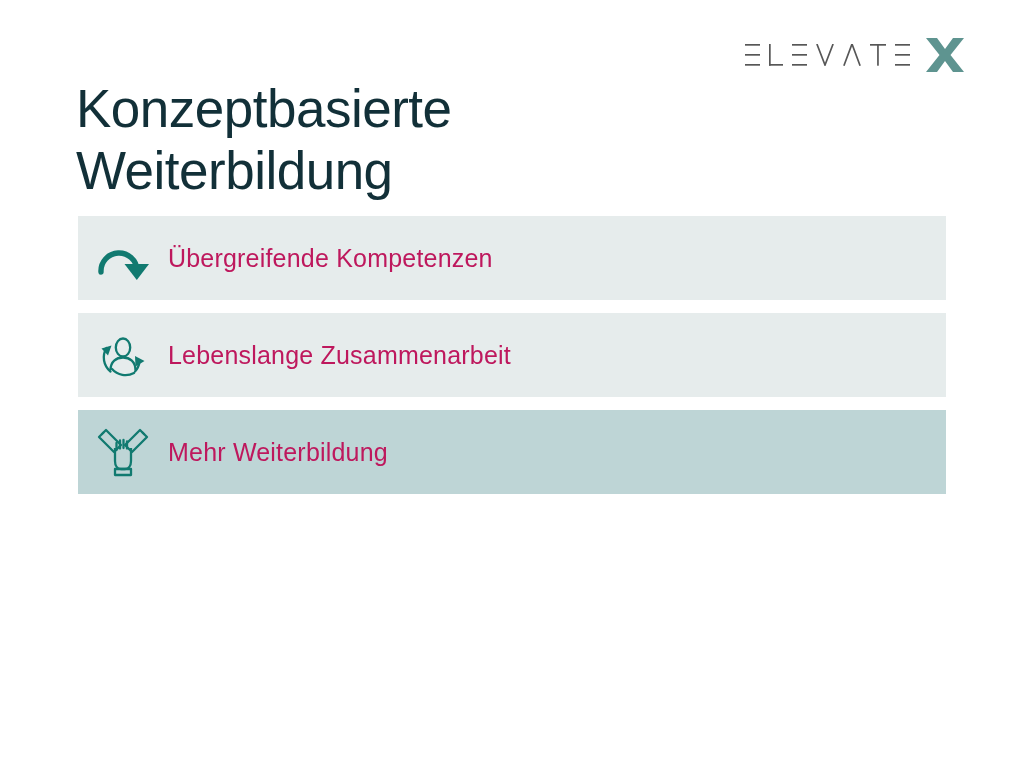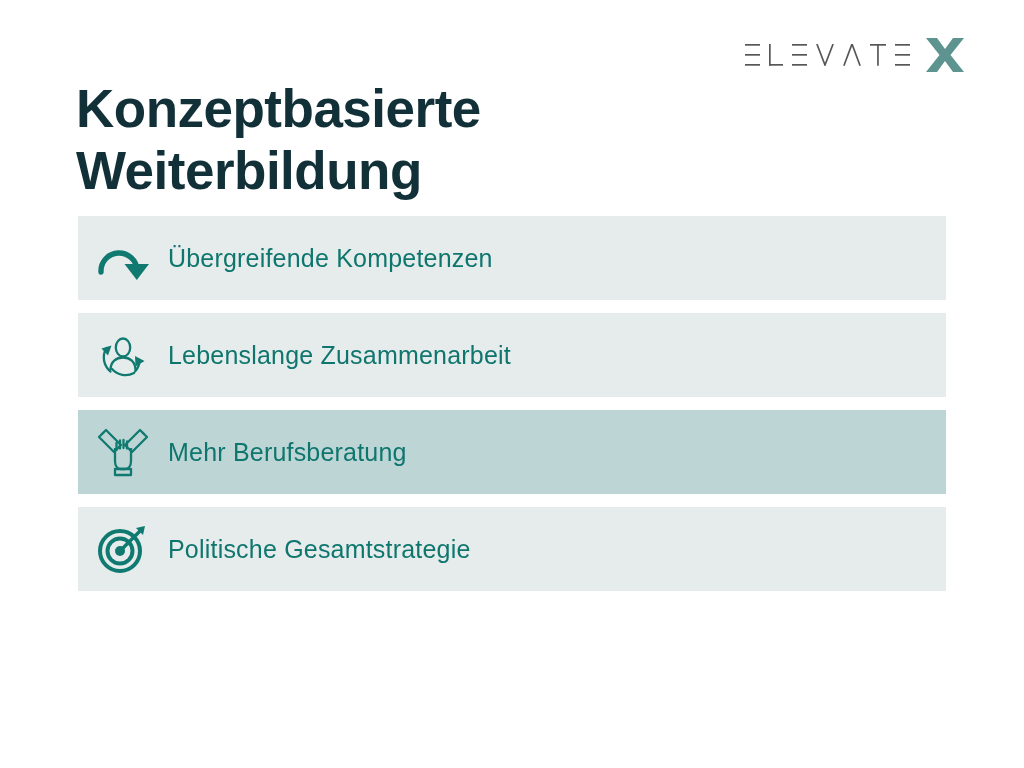--- a/index.html
+++ b/index.html
@@ -39,21 +39,21 @@
 
   
   .title {
     position: absolute;
     left: 76px;
     top: 78px;
     width: 620px;
     color: #123038;
     font-size: 53px;
     line-height: 1.17;
-    font-weight: 700;
+    font-weight: 400;
     letter-spacing: -0.5px;
     white-space: pre-line;
   }
 
   
   .rows {
     position: absolute;
     left: 78px;
     top: 216px;
     width: 868px;
@@ -71,21 +71,21 @@
 
   .row-icon {
     width: 62px;
     min-width: 62px;
     height: 62px;
     display: flex;
     align-items: center;
     justify-content: center;
   }
   .row-label {
-    color: #0f766e;
+    color: #be185d;
     font-size: 25px;
     font-weight: 400;
     letter-spacing: 0.2px;
     margin-left: 14px;
     white-space: nowrap;
   }
 </style>
 </head>
 <body>
 
@@ -178,29 +178,17 @@
         <path d="M52 11 L45 4 L30 19 L37 26 Z" fill="none" stroke="#117a70" stroke-width="2.3" stroke-linejoin="round"></path>
         <path d="M49.5 8.5 L47 6" fill="none" stroke="#117a70" stroke-width="2"></path>
 
         <path d="M21.5 24 L21.5 17 M25 22.5 L25 14.5 M28.5 22 L28.5 14 M32 22.5 L32 15.5" fill="none" stroke="#117a70" stroke-width="2.3" stroke-linecap="round"></path>
 
         <path d="M20 22 L20 35 C20 40 22.5 43 26 43 L30 43 C33.5 43 36 40 36 35 L36 22" fill="none" stroke="#117a70" stroke-width="2.3" stroke-linejoin="round"></path>
 
         <rect x="20" y="43" width="16" height="6" fill="none" stroke="#117a70" stroke-width="2.3" stroke-linejoin="round"></rect>
       </svg>
     </div>
-    <div class="row-label">Mehr Berufsberatung</div>
+    <div class="row-label">Mehr Weiterbildung</div>
   </div>
 
-  <div class="row light">
-    <div class="row-icon">
-      <svg width="52" height="50" viewBox="0 0 52 50">
-        <circle cx="23" cy="27" r="20" fill="none" stroke="#117a70" stroke-width="4"></circle>
-        <circle cx="23" cy="27" r="12.5" fill="none" stroke="#117a70" stroke-width="4"></circle>
-        <circle cx="23" cy="27" r="5" fill="#117a70"></circle>
-        <path d="M23 27 L44 6" fill="none" stroke="#117a70" stroke-width="3.4" stroke-linecap="round"></path>
-        <path d="M39 4 L48 2 L46 11 Z" fill="#117a70"></path>
-      </svg>
-    </div>
-    <div class="row-label">Politische Gesamtstrategie</div>
-  </div>
 
 </div>
 
 </body></html>

